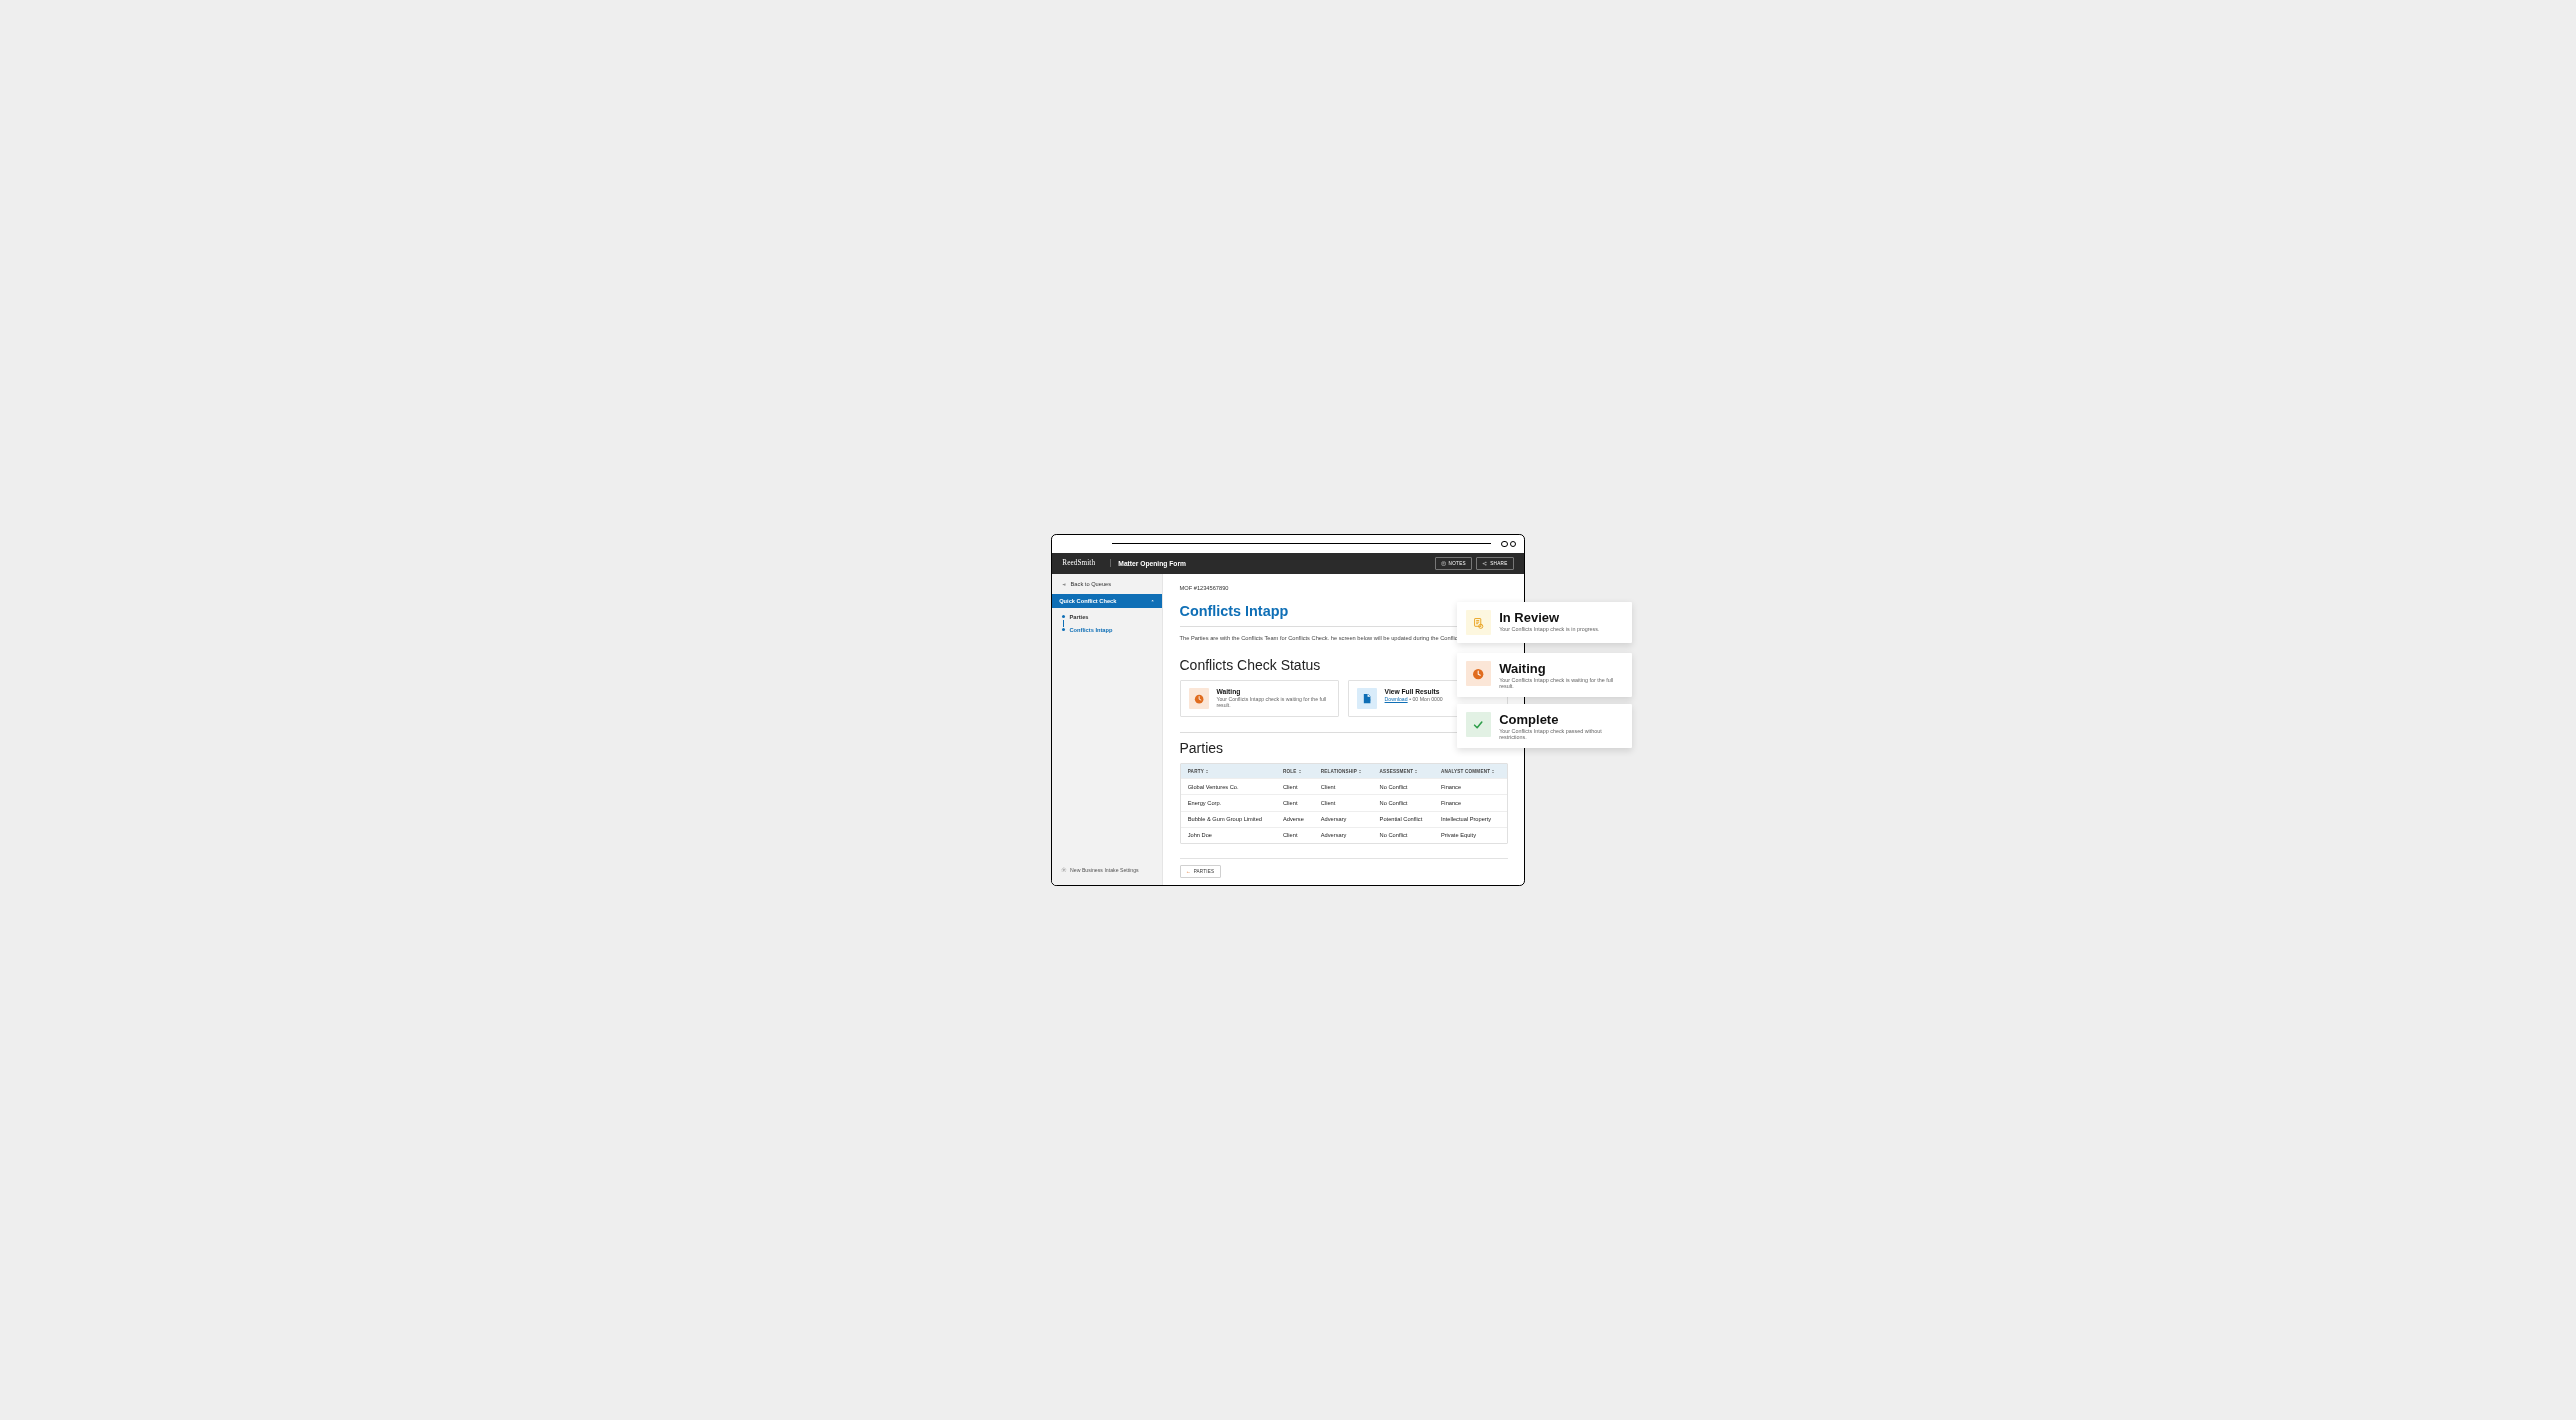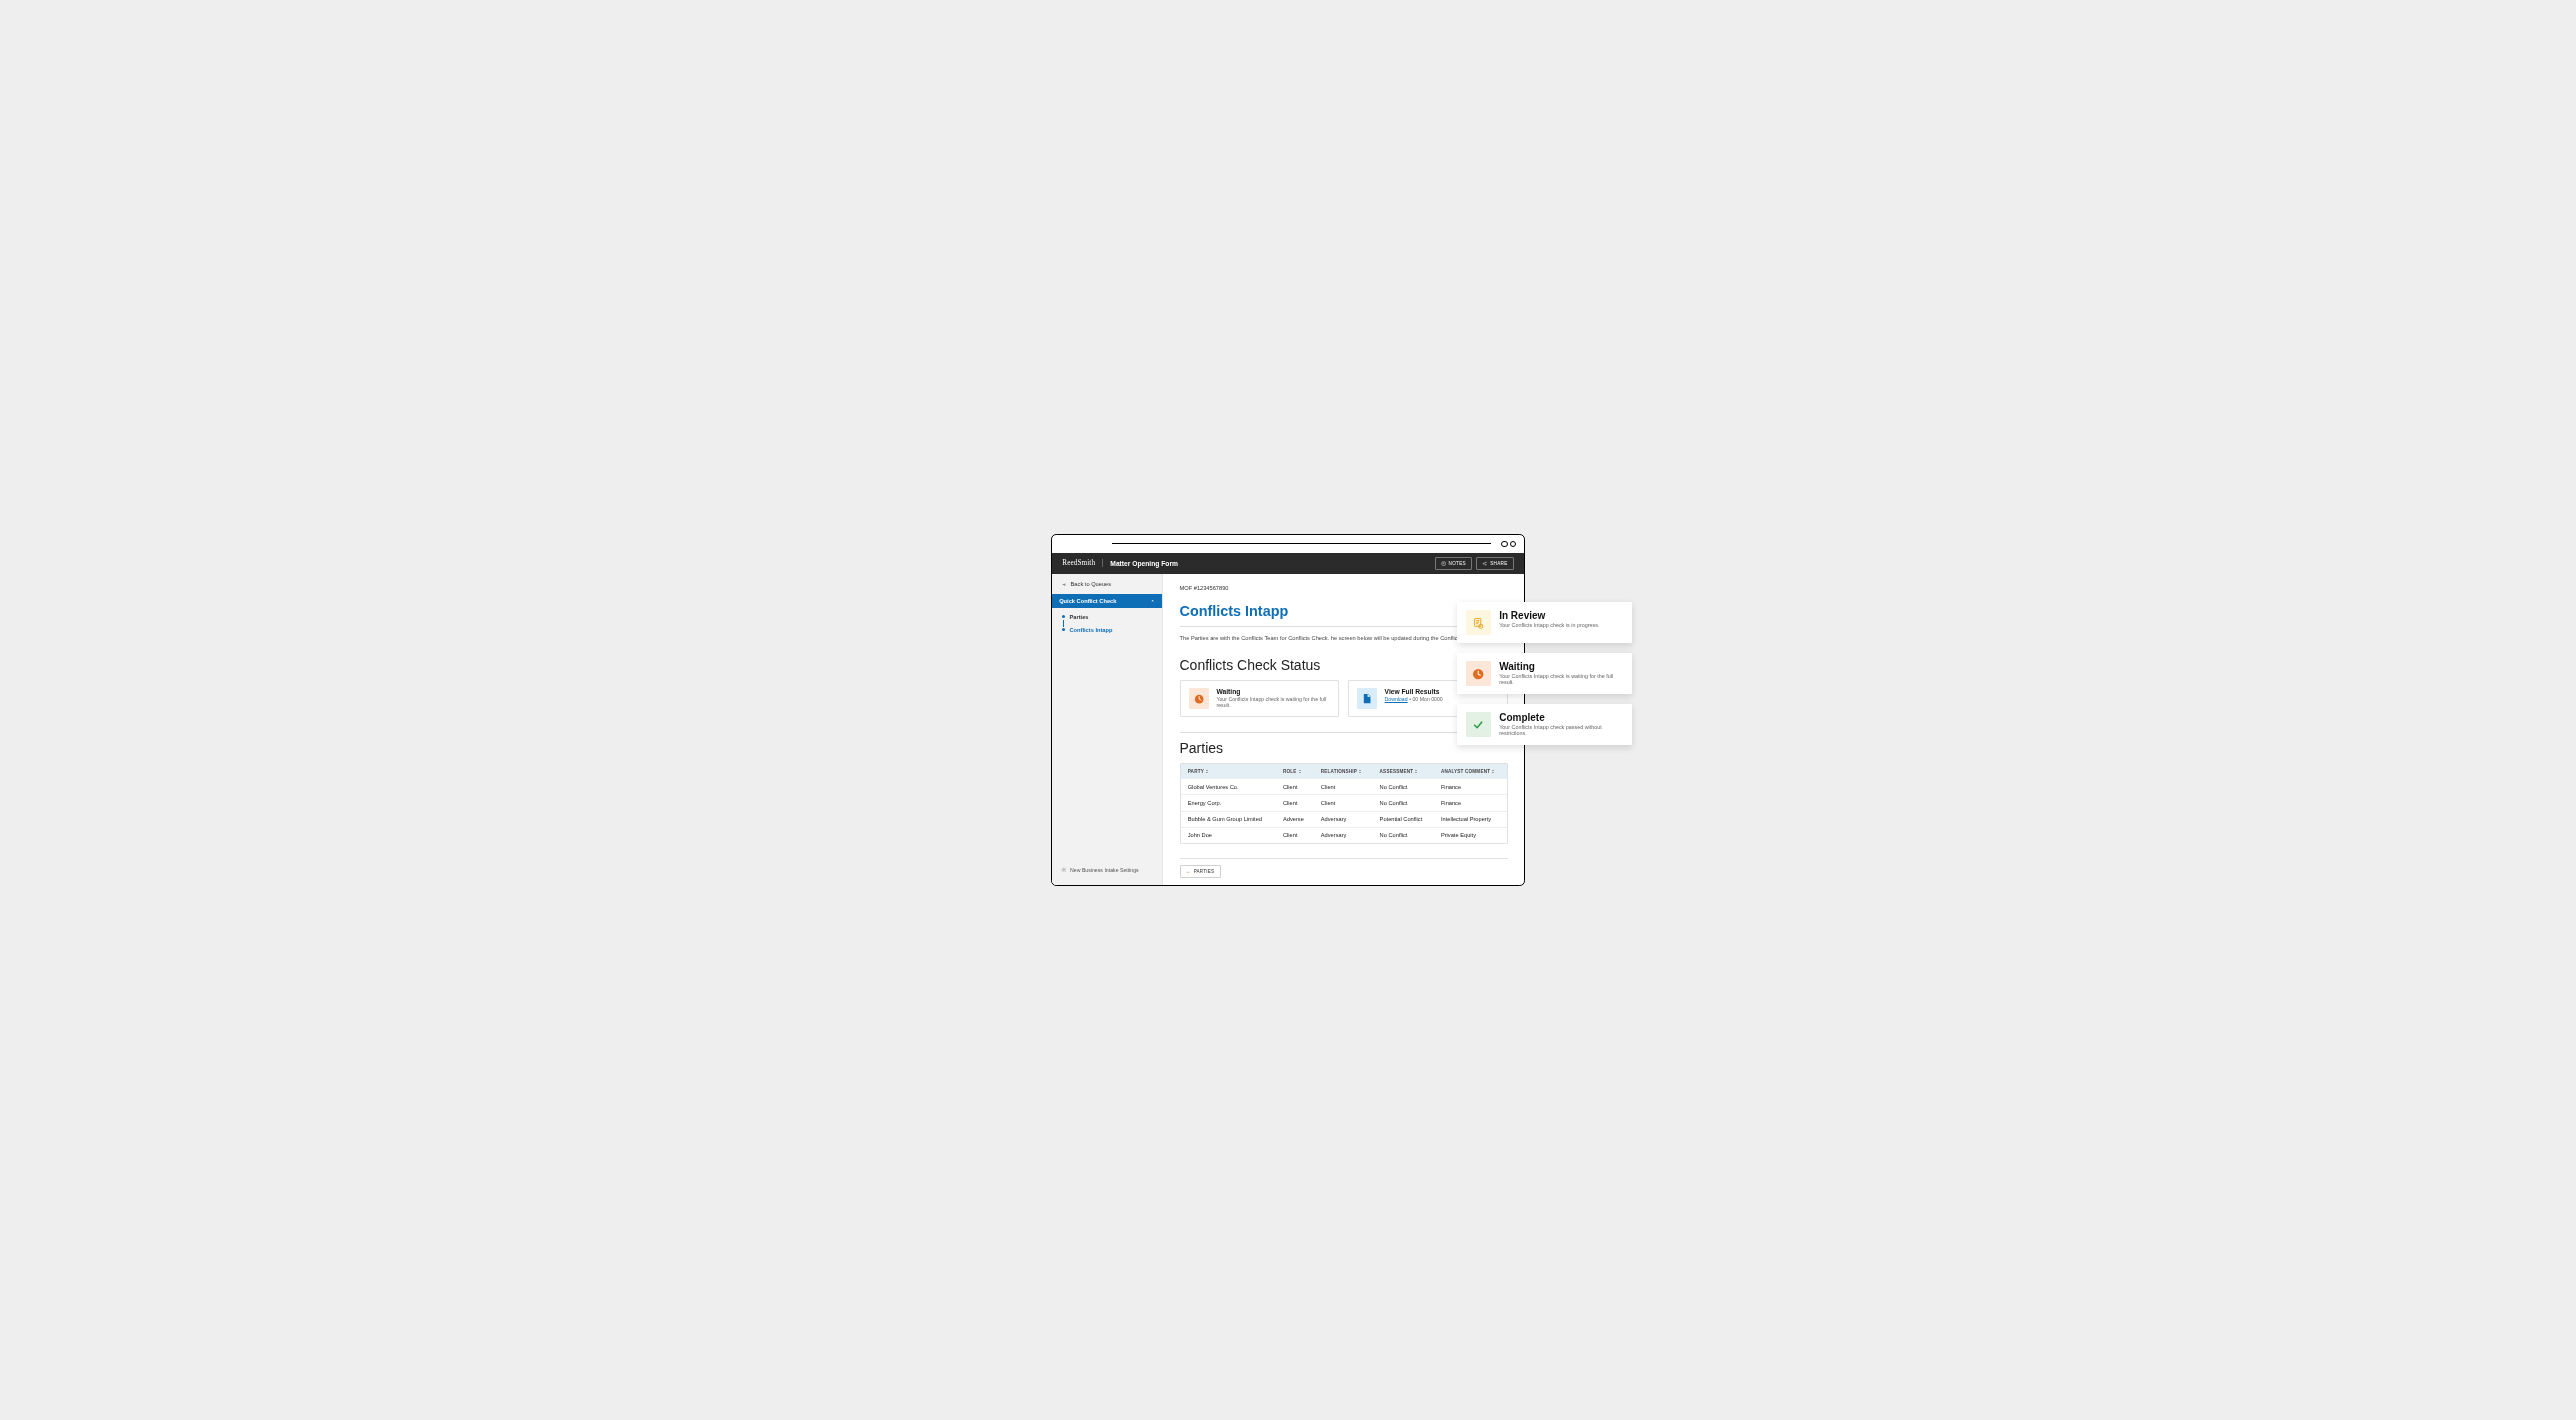--- a/index.html
+++ b/index.html
@@ -59,21 +59,21 @@
     background: #2b2b2b;
     color: #fff;
     height: 21.6px;
     display: flex;
     align-items: center;
     padding: 0 10.3px;
   }
   .brand {
     font-family: Georgia, "Times New Roman", serif;
     font-size: 7.2px;
-    padding-right: 7px;
+    padding-right: 15px;
     border-right: 0.5px solid #666;
     letter-spacing: 0.1px;
   }
   .app-title {
     font-size: 6.7px;
     font-weight: 600;
     padding-left: 7.2px;
   }
   .hdr-spacer { flex: 1; }
   .hdr-btn {
@@ -294,21 +294,21 @@
     width: 175px;
     background: #fff;
     box-shadow: 0 2.1px 7.2px rgba(0,0,0,0.12);
     border-radius: 1px;
     padding: 8.2px 9.3px;
     display: flex;
     gap: 8.2px;
     align-items: flex-start;
   }
   .float-card .sc-icon { width: 25px; height: 25px; }
-  .fc-title { font-size: 10px; font-weight: 600; color: #111; margin-bottom: 1px; }
+  .fc-title { font-size: 13px; font-weight: 600; color: #111; margin-bottom: 1px; }
   .fc-sub { font-size: 5.4px; color: #666; }
   .float-1 { top: 68px; }
   .float-2 { top: 119px; }
   .float-3 { top: 170px; }
 
   .sc-icon.yellow-bg { background: #fdf7df; }
   .sc-icon.orange-solid-bg { background: #fbe6d7; }
   .sc-icon.green-bg { background: #e2f1e4; }
 
 </style>

